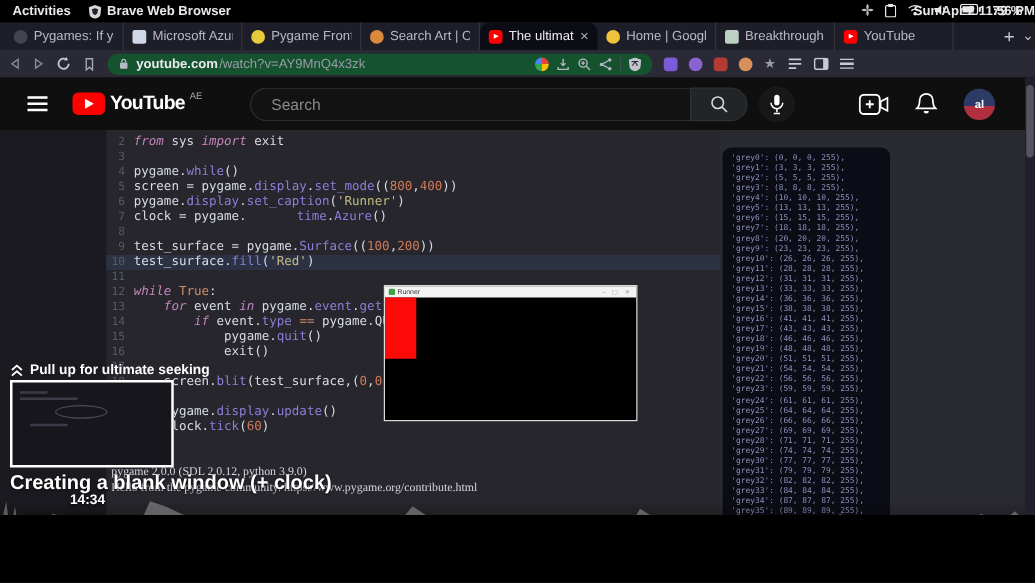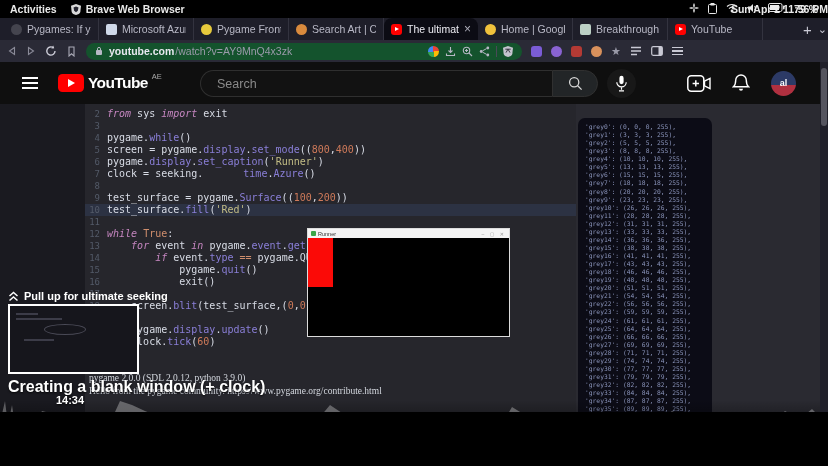--- a/index.html
+++ b/index.html
@@ -349,21 +349,21 @@
 
   <div class="video">
     <div class="v-right"></div>
     <div class="editor">
       <div id="code">
           <div class="cl"><span class="ln">2</span><span style="color: rgb(197, 134, 192); font-style: italic;">from</span><span style="color: rgb(216, 220, 230);"> sys </span><span style="color: rgb(197, 134, 192); font-style: italic;">import</span><span style="color: rgb(216, 220, 230);"> exit</span></div>
           <div class="cl"><span class="ln">3</span></div>
           <div class="cl"><span class="ln">4</span><span style="color: rgb(216, 220, 230);">pygame.</span><span style="color: rgb(138, 127, 216);">while</span><span style="color: rgb(216, 220, 230);">()</span></div>
           <div class="cl"><span class="ln">5</span><span style="color: rgb(216, 220, 230);">screen = pygame.</span><span style="color: rgb(138, 127, 216);">display</span><span style="color: rgb(216, 220, 230);">.</span><span style="color: rgb(138, 127, 216);">set_mode</span><span style="color: rgb(216, 220, 230);">((</span><span style="color: rgb(207, 122, 90);">800</span><span style="color: rgb(216, 220, 230);">,</span><span style="color: rgb(207, 122, 90);">400</span><span style="color: rgb(216, 220, 230);">))</span></div>
           <div class="cl"><span class="ln">6</span><span style="color: rgb(216, 220, 230);">pygame.</span><span style="color: rgb(138, 127, 216);">display</span><span style="color: rgb(216, 220, 230);">.</span><span style="color: rgb(138, 127, 216);">set_caption</span><span style="color: rgb(216, 220, 230);">(</span><span style="color: rgb(194, 188, 133);">'Runner'</span><span style="color: rgb(216, 220, 230);">)</span></div>
-          <div class="cl"><span class="ln">7</span><span style="color: rgb(216, 220, 230);">clock = seeking.</span><span style="color: rgb(138, 127, 216); margin-left: 40px;">time</span><span style="color: rgb(216, 220, 230);">.</span><span style="color: rgb(138, 127, 216);">Azure</span><span style="color: rgb(216, 220, 230);">()</span></div>
+          <div class="cl"><span class="ln">7</span><span style="color: rgb(216, 220, 230);">clock = pygame.</span><span style="color: rgb(138, 127, 216); margin-left: 40px;">time</span><span style="color: rgb(216, 220, 230);">.</span><span style="color: rgb(138, 127, 216);">Azure</span><span style="color: rgb(216, 220, 230);">()</span></div>
           <div class="cl"><span class="ln">8</span></div>
           <div class="cl"><span class="ln">9</span><span style="color: rgb(216, 220, 230);">test_surface = pygame.</span><span style="color: rgb(138, 127, 216);">Surface</span><span style="color: rgb(216, 220, 230);">((</span><span style="color: rgb(207, 122, 90);">100</span><span style="color: rgb(216, 220, 230);">,</span><span style="color: rgb(207, 122, 90);">200</span><span style="color: rgb(216, 220, 230);">))</span></div>
           <div class="cl hl"><span class="ln">10</span><span style="color: rgb(216, 220, 230);">test_surface.</span><span style="color: rgb(138, 127, 216);">fill</span><span style="color: rgb(216, 220, 230);">(</span><span style="color: rgb(194, 188, 133);">'Red'</span><span style="color: rgb(216, 220, 230);">)</span></div>
           <div class="cl"><span class="ln">11</span></div>
           <div class="cl"><span class="ln">12</span><span style="color: rgb(197, 134, 192); font-style: italic;">while</span><span style="color: rgb(216, 220, 230);"> </span><span style="color: rgb(207, 142, 109);">True</span><span style="color: rgb(216, 220, 230);">:</span></div>
           <div class="cl"><span class="ln">13</span><span style="color: rgb(216, 220, 230);">    </span><span style="color: rgb(197, 134, 192); font-style: italic;">for</span><span style="color: rgb(216, 220, 230);"> event </span><span style="color: rgb(197, 134, 192); font-style: italic;">in</span><span style="color: rgb(216, 220, 230);"> pygame.</span><span style="color: rgb(138, 127, 216);">event</span><span style="color: rgb(216, 220, 230);">.</span><span style="color: rgb(138, 127, 216);">get</span><span style="color: rgb(216, 220, 230);">():</span></div>
           <div class="cl"><span class="ln">14</span><span style="color: rgb(216, 220, 230);">        </span><span style="color: rgb(197, 134, 192); font-style: italic;">if</span><span style="color: rgb(216, 220, 230);"> event.</span><span style="color: rgb(138, 127, 216);">type</span><span style="color: rgb(216, 220, 230);"> </span><span style="color: rgb(207, 142, 109);">==</span><span style="color: rgb(216, 220, 230);"> pygame.QUIT:</span></div>
           <div class="cl"><span class="ln">15</span><span style="color: rgb(216, 220, 230);">            pygame.</span><span style="color: rgb(138, 127, 216);">quit</span><span style="color: rgb(216, 220, 230);">()</span></div>
           <div class="cl"><span class="ln">16</span><span style="color: rgb(216, 220, 230);">            exit()</span></div>
           <div class="cl"><span class="ln">17</span></div>

